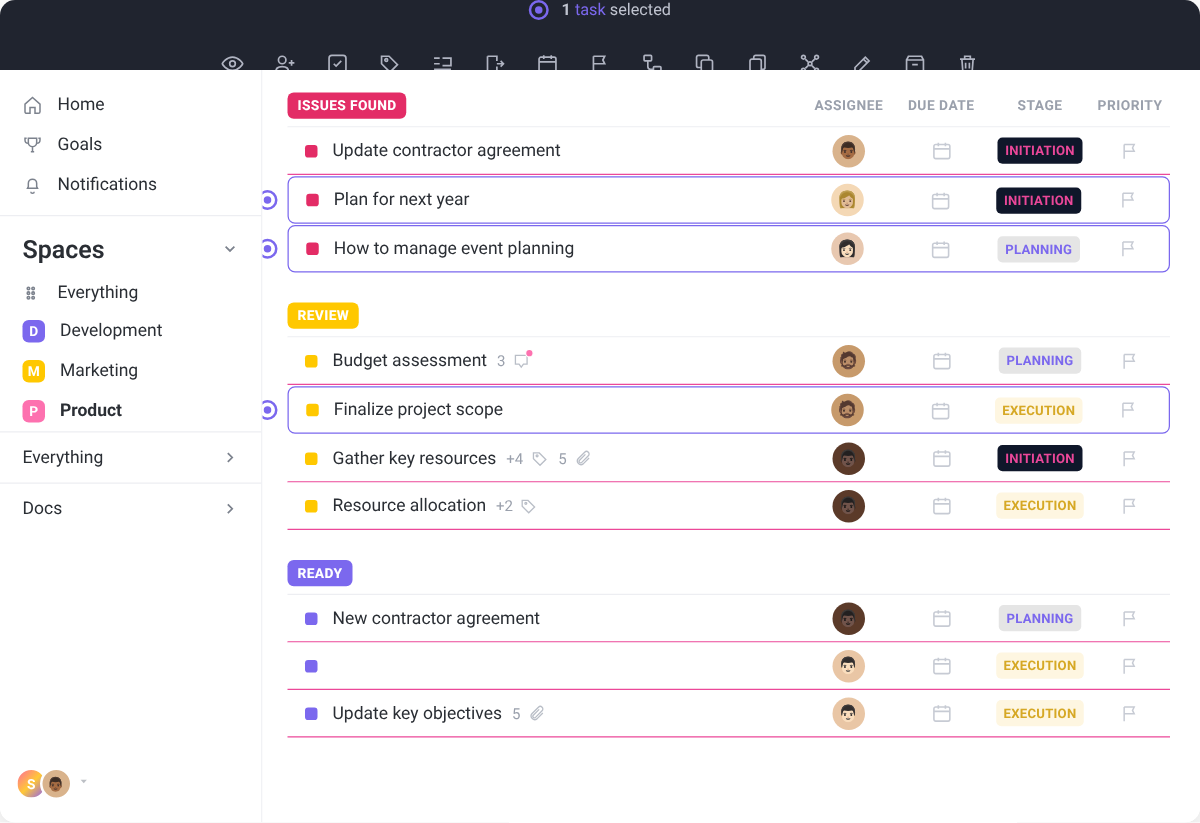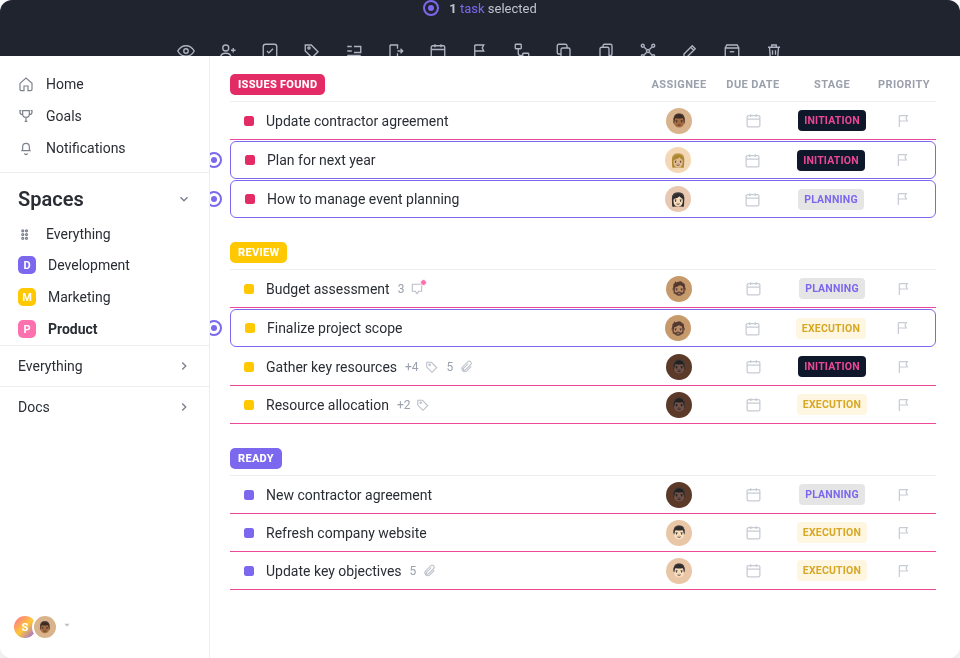--- a/index.html
+++ b/index.html
@@ -558,21 +558,20 @@
                     <svg viewBox="0 0 24 24" width="16" height="16" fill="none" stroke="currentColor" stroke-width="1.8">
                       <path d="M5 21V4M5 4h12l-2 4 2 4H5"></path>
                     </svg>
                   </span>
                 </div>
               </div>
             </div>
             <div class="task-wrap">
               <div class="task">
                 <span class="status-square" style="background:#7B68EE"></span>
-                <span class="task-title">Refresh company website</span>
                 <span class="spacer"></span>
                 <div class="cell assignee">
                   <span class="av-sm" style="background:#E9C6A5">👨🏻</span>
                 </div>
                 <div class="cell due">
                   <span class="cal-icon">
                     <svg viewBox="0 0 24 24" width="17" height="17" fill="none" stroke="currentColor" stroke-width="1.8">
                       <rect x="3" y="5" width="18" height="16" rx="2"></rect>
                       <path d="M3 10h18M8 3v4M16 3v4"></path>
                     </svg>

